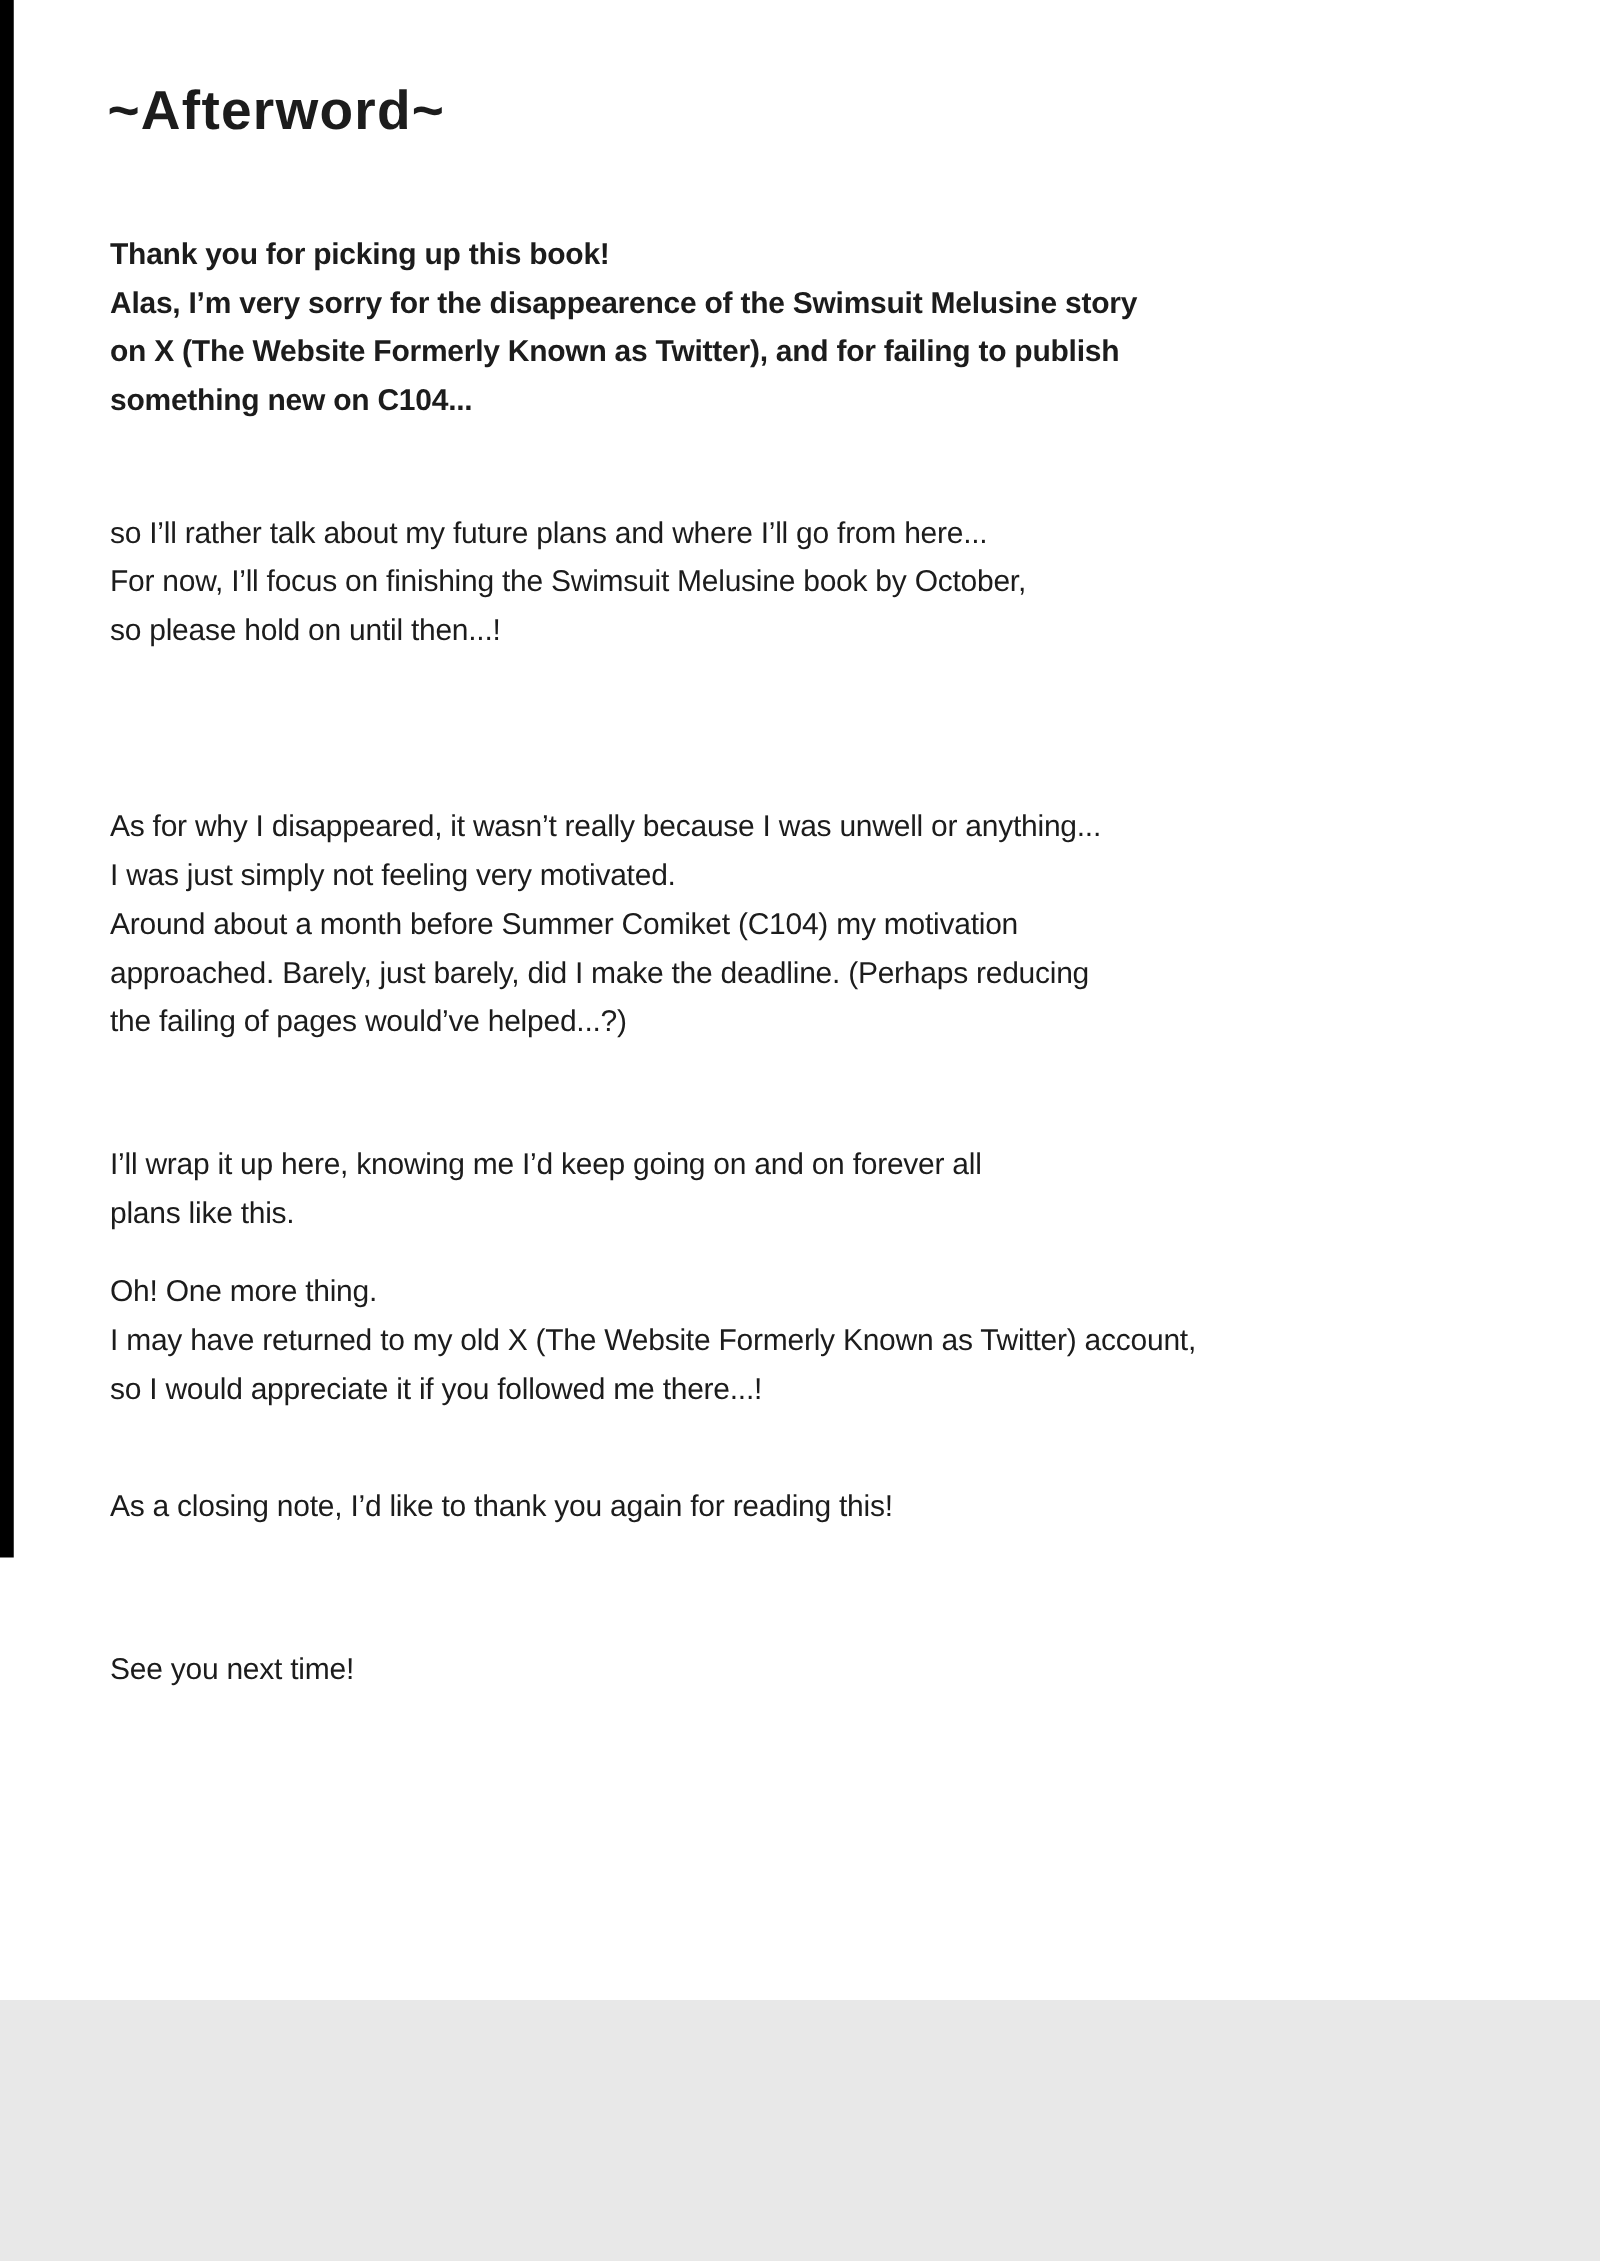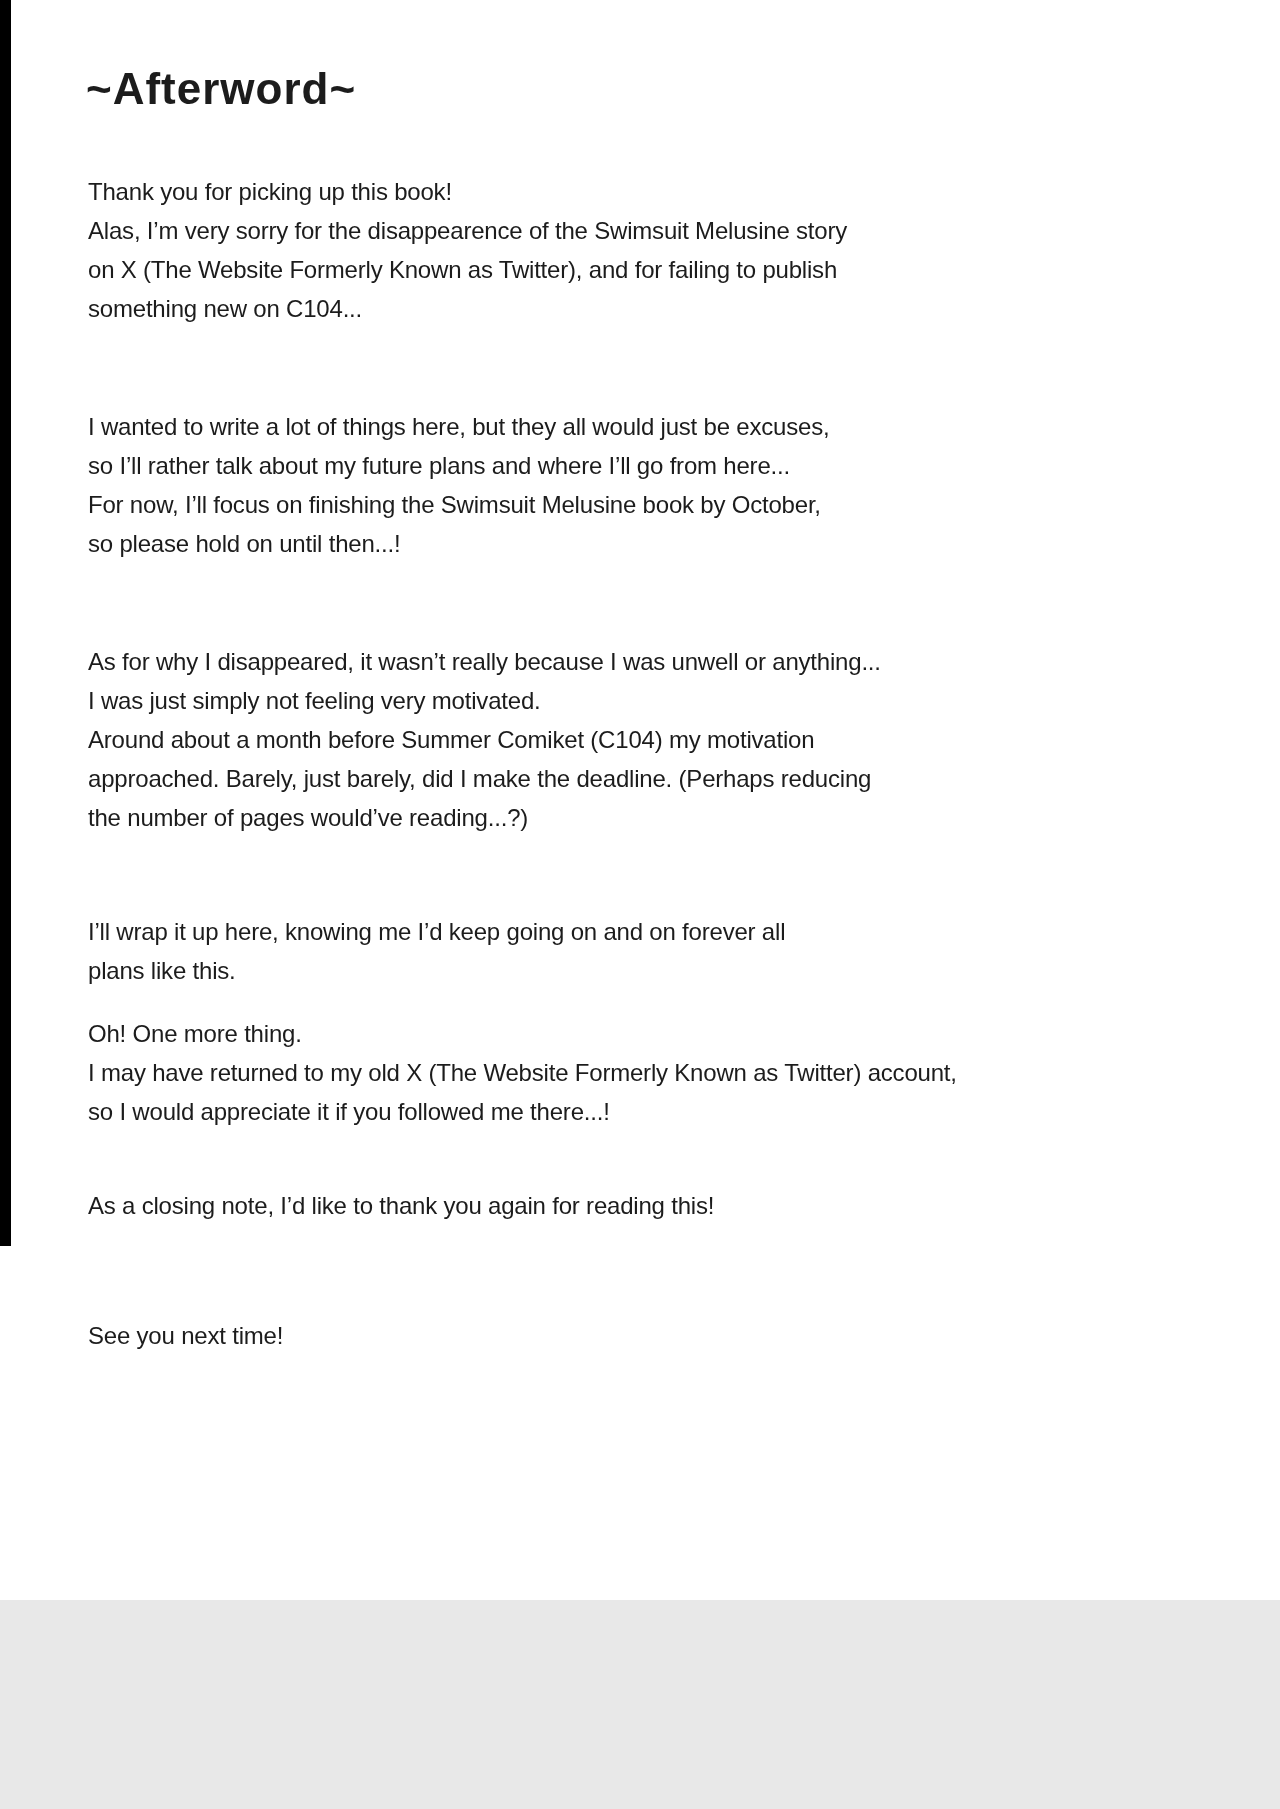--- a/index.html
+++ b/index.html
@@ -31,21 +31,21 @@
     white-space: nowrap;
   }
   .para {
     position: absolute;
     left: 88px;
     font-size: 24px;
     line-height: 39px;
     letter-spacing: -0.2px;
     white-space: nowrap;
   }
-  .p1 { top: 172px; }
+  .p1 { top: 184px; font-weight: bold; }
   .p2 { top: 407px; }
   .p3 { top: 642px; }
   .p4 { top: 912px; }
   .p5 { top: 1014px; }
   .p6 { top: 1186px; }
   .p7 { top: 1316px; }
   .page-number {
     position: absolute;
     left: 25px;
     top: 1750px;
@@ -64,32 +64,31 @@
   <div class="title">~Afterword~</div>
 
   <div class="para p1">
     <div>Thank you for picking up this book!</div>
     <div>Alas, I’m very sorry for the disappearence of the Swimsuit Melusine story</div>
     <div>on X (The Website Formerly Known as Twitter), and for failing to publish</div>
     <div>something new on C104...</div>
   </div>
 
   <div class="para p2">
-    <div>I wanted to write a lot of things here, but they all would just be excuses,</div>
     <div>so I’ll rather talk about my future plans and where I’ll go from here...</div>
     <div>For now, I’ll focus on finishing the Swimsuit Melusine book by October,</div>
     <div>so please hold on until then...!</div>
   </div>
 
   <div class="para p3">
     <div>As for why I disappeared, it wasn’t really because I was unwell or anything...</div>
     <div>I was just simply not feeling very motivated.</div>
     <div>Around about a month before Summer Comiket (C104) my motivation</div>
     <div>approached. Barely, just barely, did I make the deadline. (Perhaps reducing</div>
-    <div>the number of pages would’ve reading...?)</div>
+    <div>the failing of pages would’ve helped...?)</div>
   </div>
 
   <div class="para p4">
     <div>I’ll wrap it up here, knowing me I’d keep going on and on forever all</div>
     <div>plans like this.</div>
   </div>
 
   <div class="para p5">
     <div>Oh! One more thing.</div>
     <div>I may have returned to my old X (The Website Formerly Known as Twitter) account,</div>

